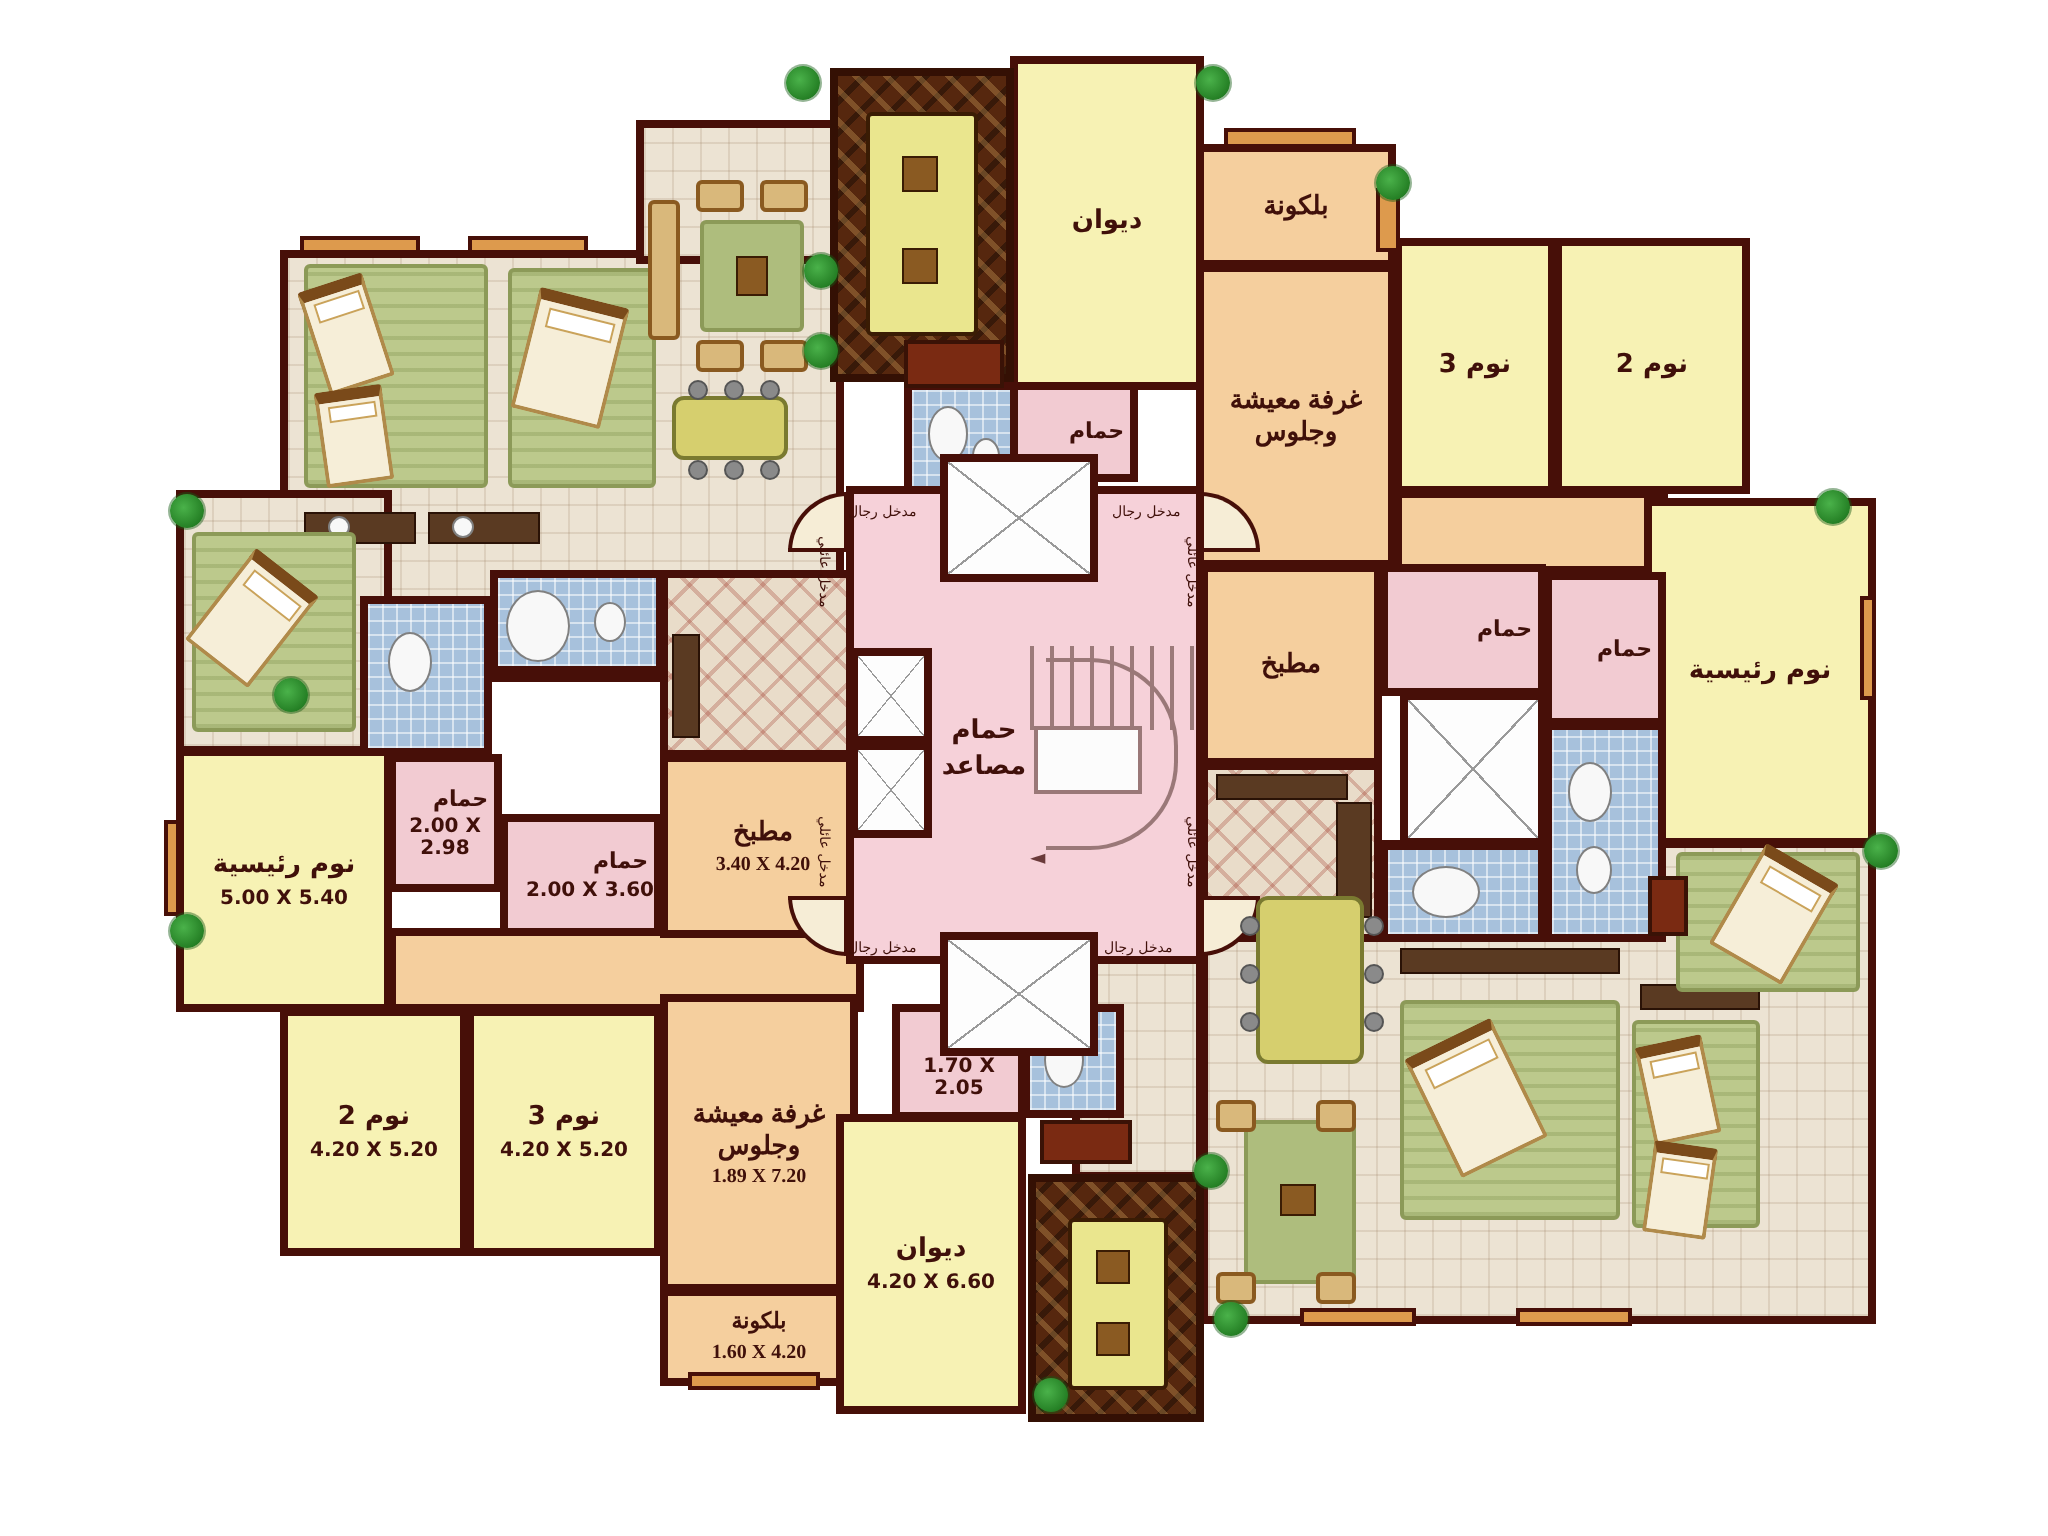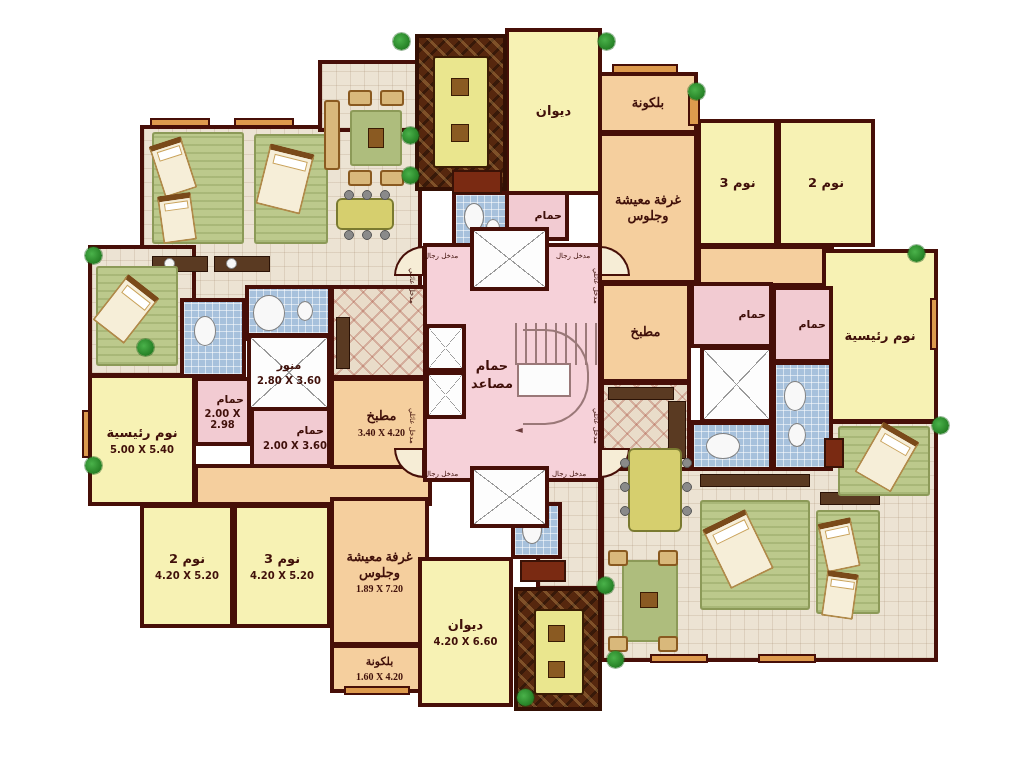--- a/index.html
+++ b/index.html
@@ -101,24 +101,20 @@
     <div class="rlabel">مطبخ</div>
   </div>
   <div class="room pink" style="left:690px;top:282px;width:83px;height:66px">
     <div class="rlabel small">حمام</div>
   </div>
   <div class="room pink" style="left:772px;top:286px;width:61px;height:77px">
     <div class="rlabel small">حمام</div>
   </div>
   <div class="room whitex" style="left:700px;top:346px;width:73px;height:77px"></div>
 
-  <div class="room whitex" style="left:247px;top:334px;width:84px;height:77px">
-    <div class="rlabel small">منور</div>
-    <div class="rdims">2.80 X 3.60</div>
-  </div>
   <div class="room pink" style="left:194px;top:377px;width:57px;height:69px">
     <div class="rlabel small">حمام</div>
     <div class="rdims">2.00 X 2.98</div>
   </div>
   <div class="room pink" style="left:250px;top:407px;width:81px;height:61px">
     <div class="rlabel small">حمام</div>
     <div class="rdims">2.00 X 3.60</div>
   </div>
   <div class="room tan" style="left:330px;top:377px;width:103px;height:92px">
     <div class="rlabel">مطبخ</div>
@@ -136,20 +132,24 @@
     <div class="rlabel">نوم 3</div>
     <div class="rdims">4.20 X 5.20</div>
   </div>
   <div class="room tan" style="left:330px;top:497px;width:99px;height:149px">
     <div class="rlabel">غرفة معيشة وجلوس</div>
     <div class="rdims">1.89 X 7.20</div>
   </div>
   <div class="room tan" style="left:330px;top:644px;width:99px;height:49px">
     <div class="rlabel small">بلكونة</div>
     <div class="rdims">1.60 X 4.20</div>
+  </div>
+  <div class="room pink" style="left:446px;top:502px;width:67px;height:58px">
+    <div class="rlabel small">حمام</div>
+    <div class="rdims">1.70 X 2.05</div>
   </div>
   <div class="room blue" style="left:511px;top:502px;width:51px;height:57px">
     <div class="fixture" style="left:7px;top:10px;width:20px;height:28px"></div>
   </div>
   <div class="room yellow" style="left:418px;top:557px;width:95px;height:150px">
     <div class="rlabel">ديوان</div>
     <div class="rdims">4.20 X 6.60</div>
   </div>
 
   <div class="room tilered" style="left:330px;top:285px;width:103px;height:94px">

